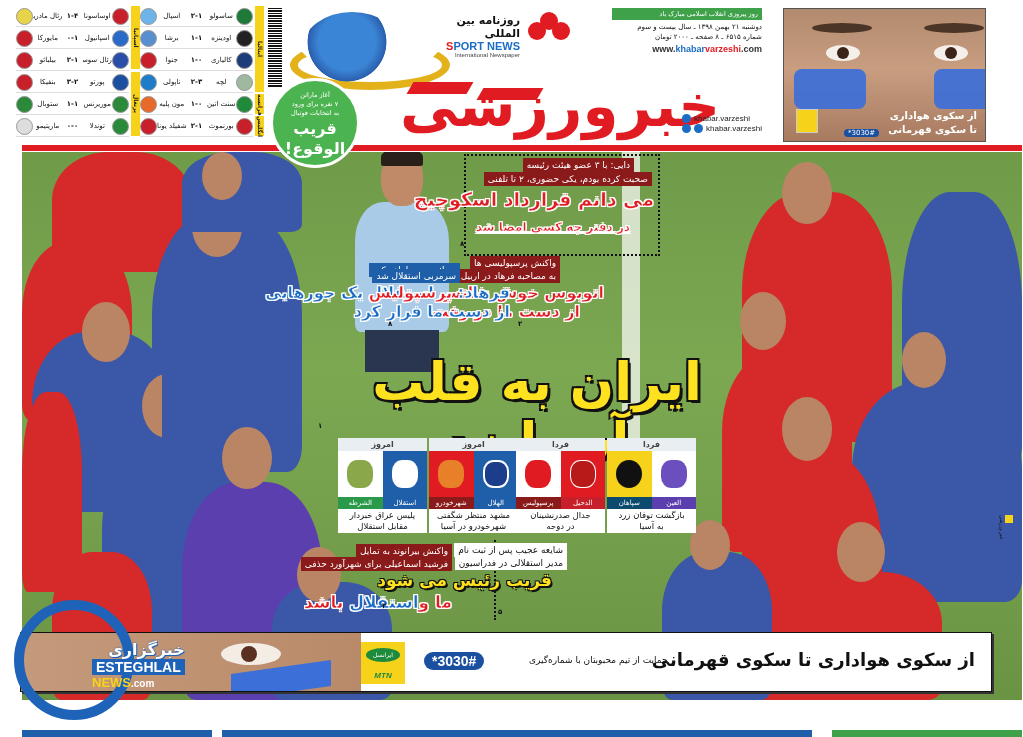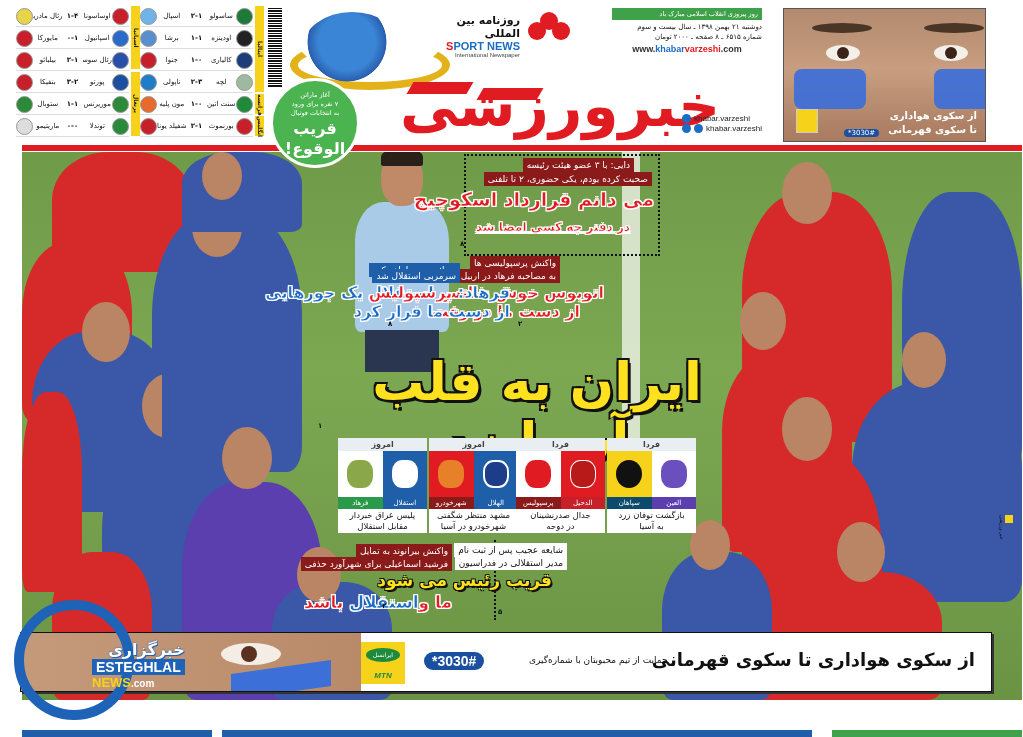--- a/index.html
+++ b/index.html
@@ -38,21 +38,21 @@
   .pin-dot { position: absolute; width: 18px; height: 18px; border-radius: 50%; background: #e11b22; }
 
   .logo { position: absolute; left: 300px; top: 52px; width: 460px; height: 88px; }
   .logo .stripe { position: absolute; height: 12px; background: #e11b22; transform: skewX(-30deg); }
   .logo .word { position: absolute; right: 40px; top: 20px; font-size: 58px; font-weight: bold; color: #e11b22;
                 font-family: "DejaVu Sans", sans-serif; direction: rtl; letter-spacing: -2px; }
 
   .dateline { position: absolute; left: 612px; top: 8px; width: 150px; direction: rtl; text-align: right; }
   .dateline .greet { background: #3fa24a; color: #fff; font-size: 6.5px; padding: 2px 4px; margin-bottom: 2px; }
   .dateline .ln { font-size: 7px; color: #111; line-height: 10px; }
-  .dateline .url { font-size: 9px; font-weight: bold; color: #333; direction: ltr; text-align: center;
+  .dateline .url { font-size: 9px; font-weight: bold; color: #333; direction: ltr; text-align: right;
                    font-family: "Liberation Sans", sans-serif; margin-top: 2px; }
   .dateline .url b { color: #1b6cc4; }
   .dateline .url i { color: #e11b22; font-style: normal; }
 
   .social { position: absolute; left: 682px; top: 114px; font-size: 8px; color: #222; font-family: "Liberation Sans", sans-serif; }
   .social .row { display: flex; align-items: center; gap: 3px; margin-bottom: 1px; }
   .social .ic { width: 9px; height: 9px; border-radius: 50%; background: #1b6cc4; display: inline-block; }
 
   .ad-top { position: absolute; left: 783px; top: 8px; width: 203px; height: 134px;
             background: linear-gradient(180deg, #b28a6e 0%, #c89d80 45%, #a87b60 100%); overflow: hidden; border: 1px solid #555; }
@@ -369,21 +369,21 @@
     <div class="logos">
       <div>
           <i style="background:#8aa84a"></i>
         </div>
       <div style="background:#1f5ea8">
           <i style="background:#fff"></i>
         </div>
     </div>
     <div class="names">
       <span style="background:#1f5ea8">استقلال</span>
-      <span style="background:#2a9a4a">فرهاد</span>
+      <span style="background:#2a9a4a">الشرطه</span>
     </div>
     <div class="cap">
       <div>پلیس عراق خبردار</div>
       <div>مقابل استقلال</div>
     </div>
   </div>
 
   <div class="match" style="left:407px;">
     <div class="when">امروز</div>
     <div class="logos">

